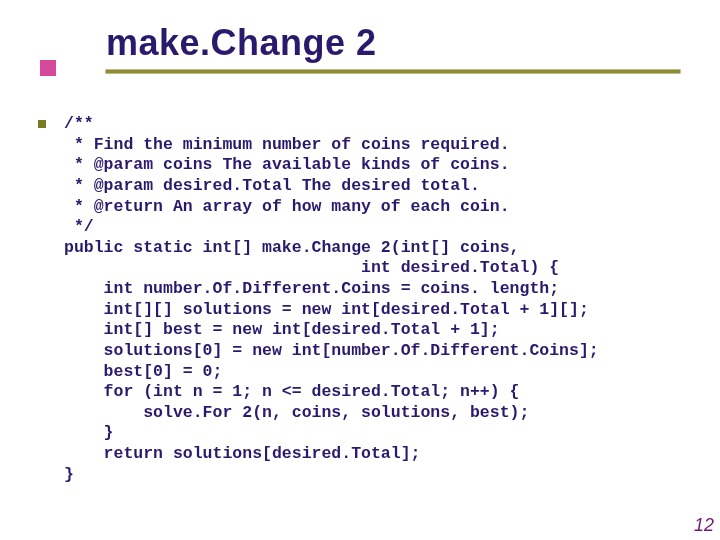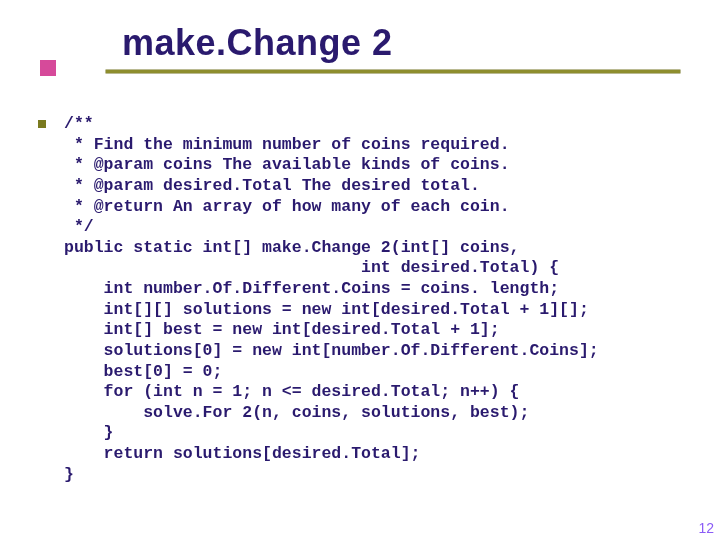--- a/index.html
+++ b/index.html
@@ -22,21 +22,21 @@
     position: absolute;
     top: 22px;
     left: 106px;
     right: 40px;
   }
   .title {
     font-family: "Trebuchet MS", "Lucida Grande", sans-serif;
     font-size: 36px;
     font-weight: 600;
     color: #2a1a6e;
-    margin: 0 0 6px 16px;
+    margin: 0 0 6px 0;
     letter-spacing: 0.5px;
   }
   .underline {
     height: 3px;
     background: #8e8e2e;
     width: 100%;
     box-shadow: 0 0 0 0.5px #777726;
   }
   .accent-square {
     position: absolute;
@@ -67,22 +67,23 @@
     line-height: 1.25;
     font-weight: 600;
     color: #2a1a6e;
     white-space: pre;
   }
   .page-num {
     position: absolute;
     right: 6px;
     bottom: 4px;
     font-family: "Arial", sans-serif;
-    font-size: 14px;
-    color: #8b5cf6;
+    font-size: 18px;
+    color: #701a75;
+    font-style: italic;
   }
 </style>
 </head>
 <body>
 
 <div class="slide">
 
   <div class="accent-square"></div>
 
   <div class="title-wrap">

